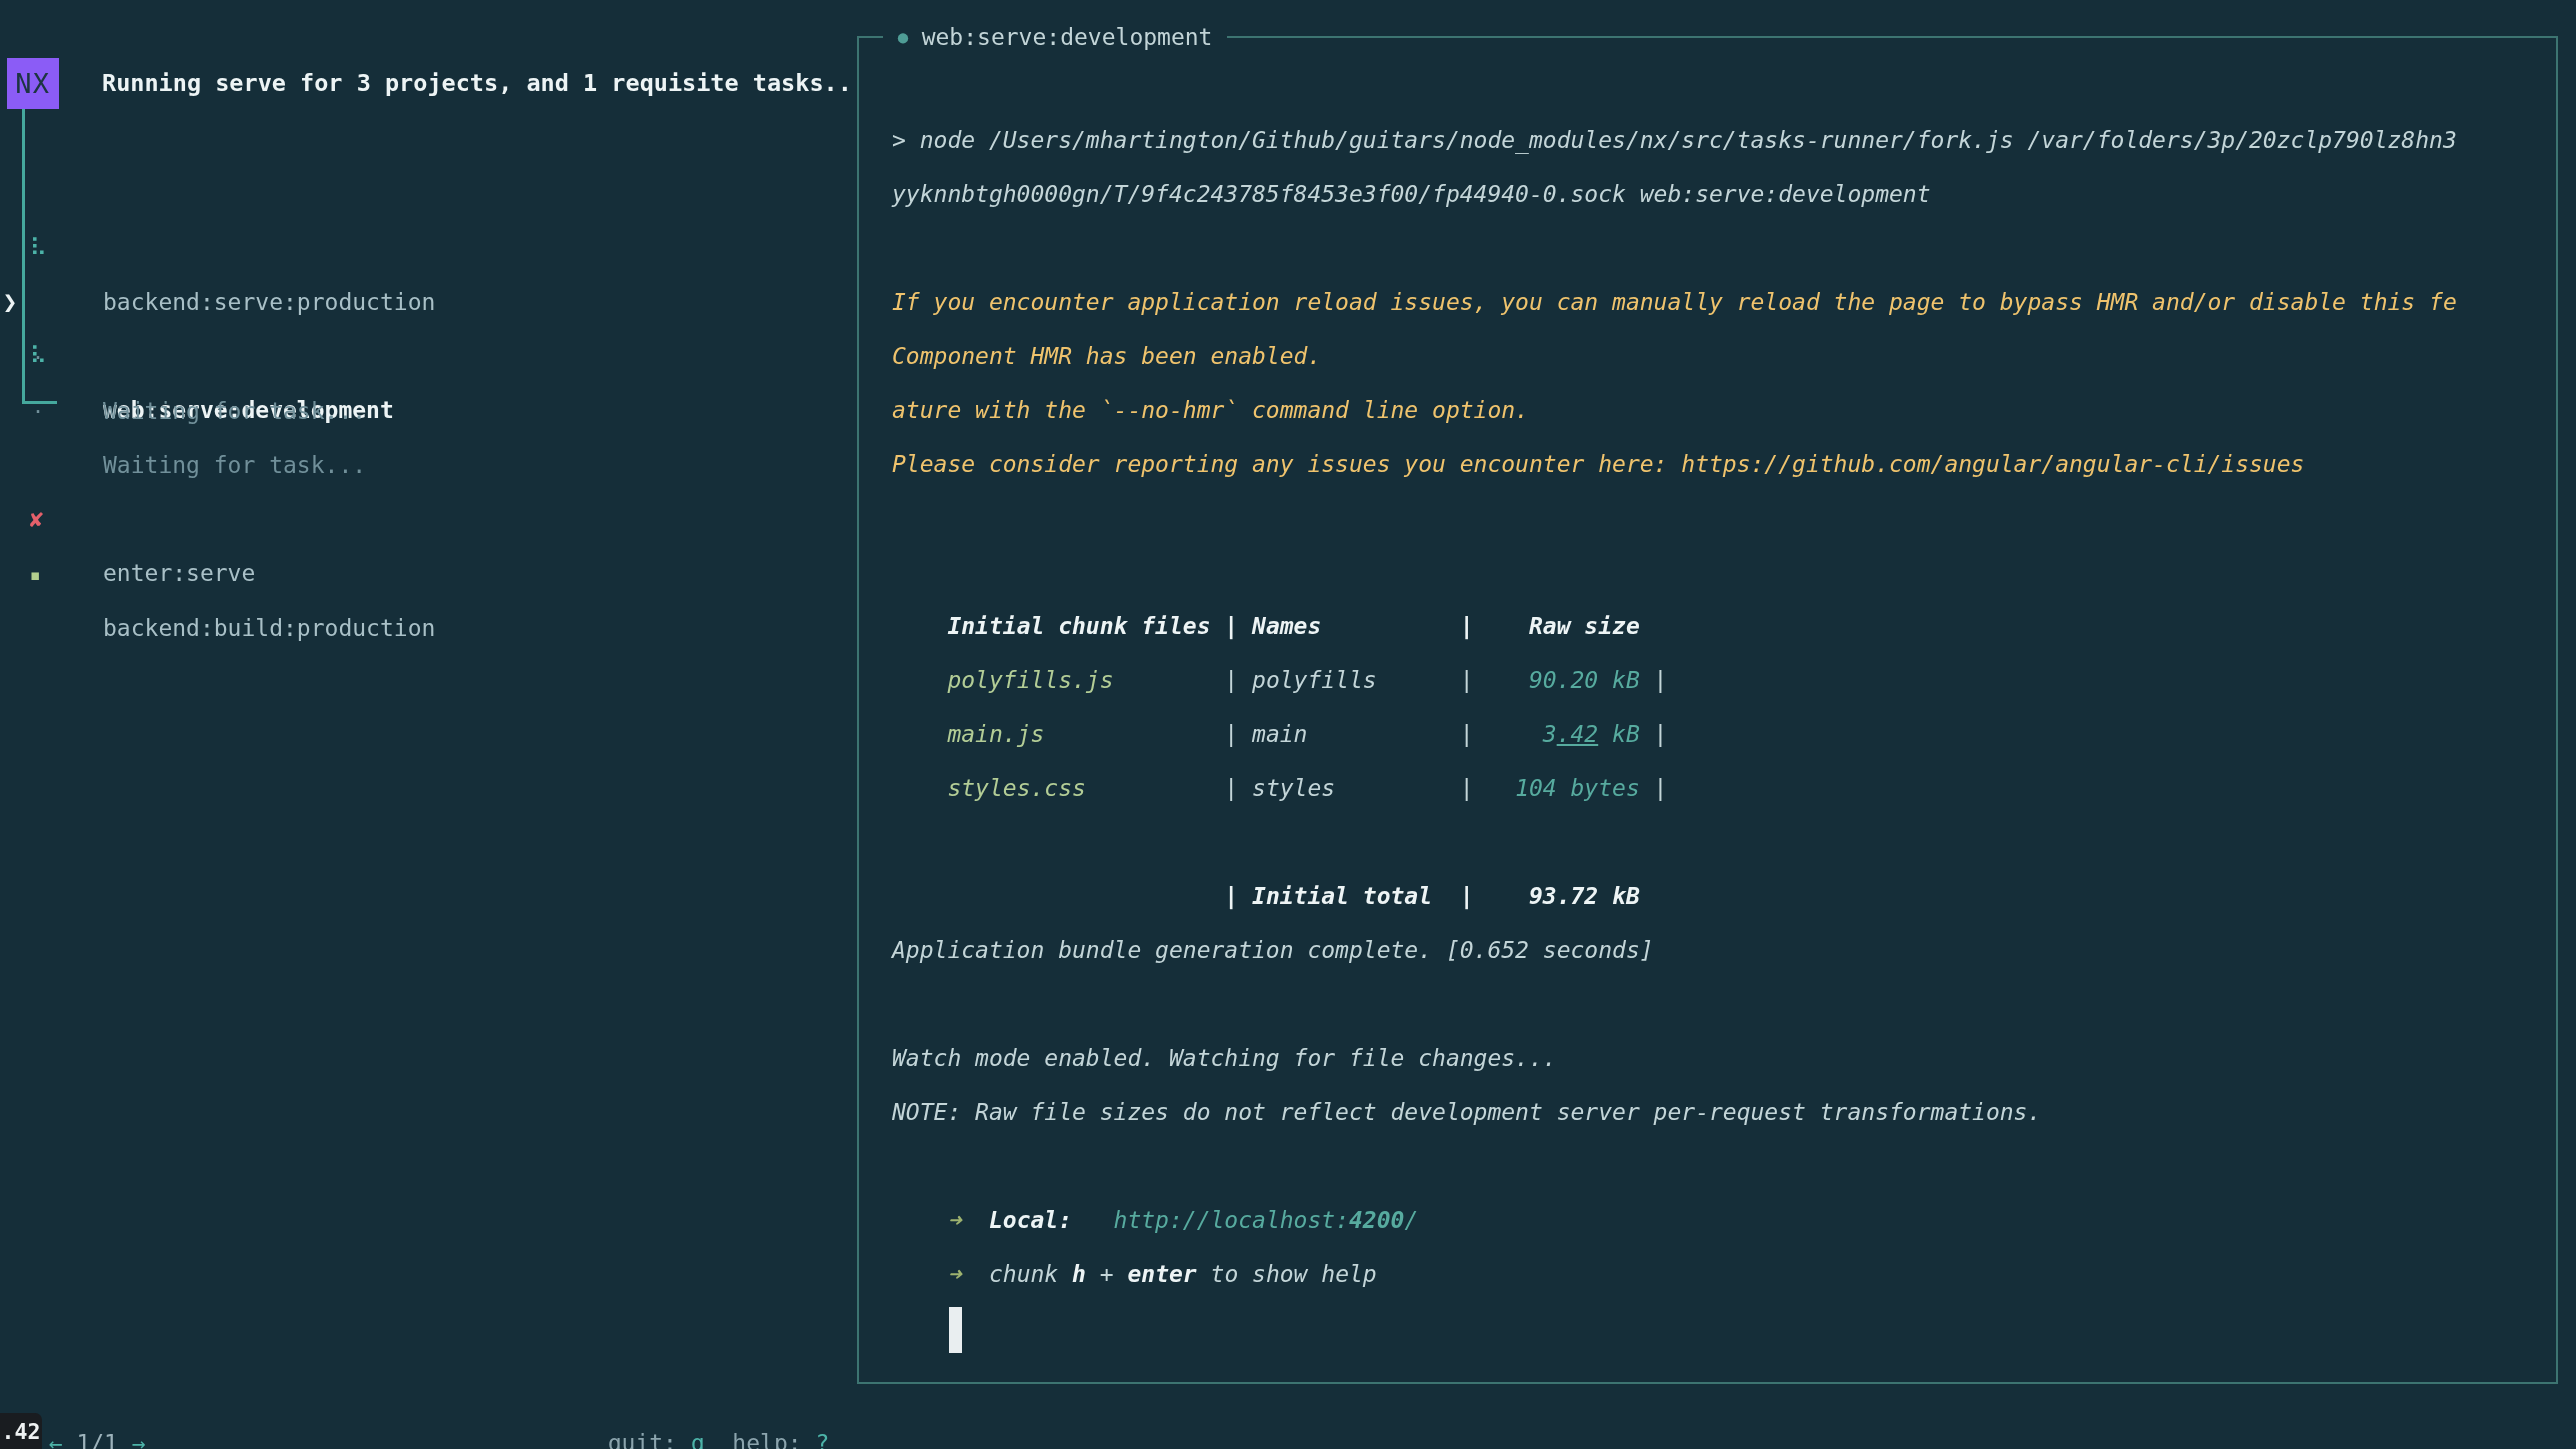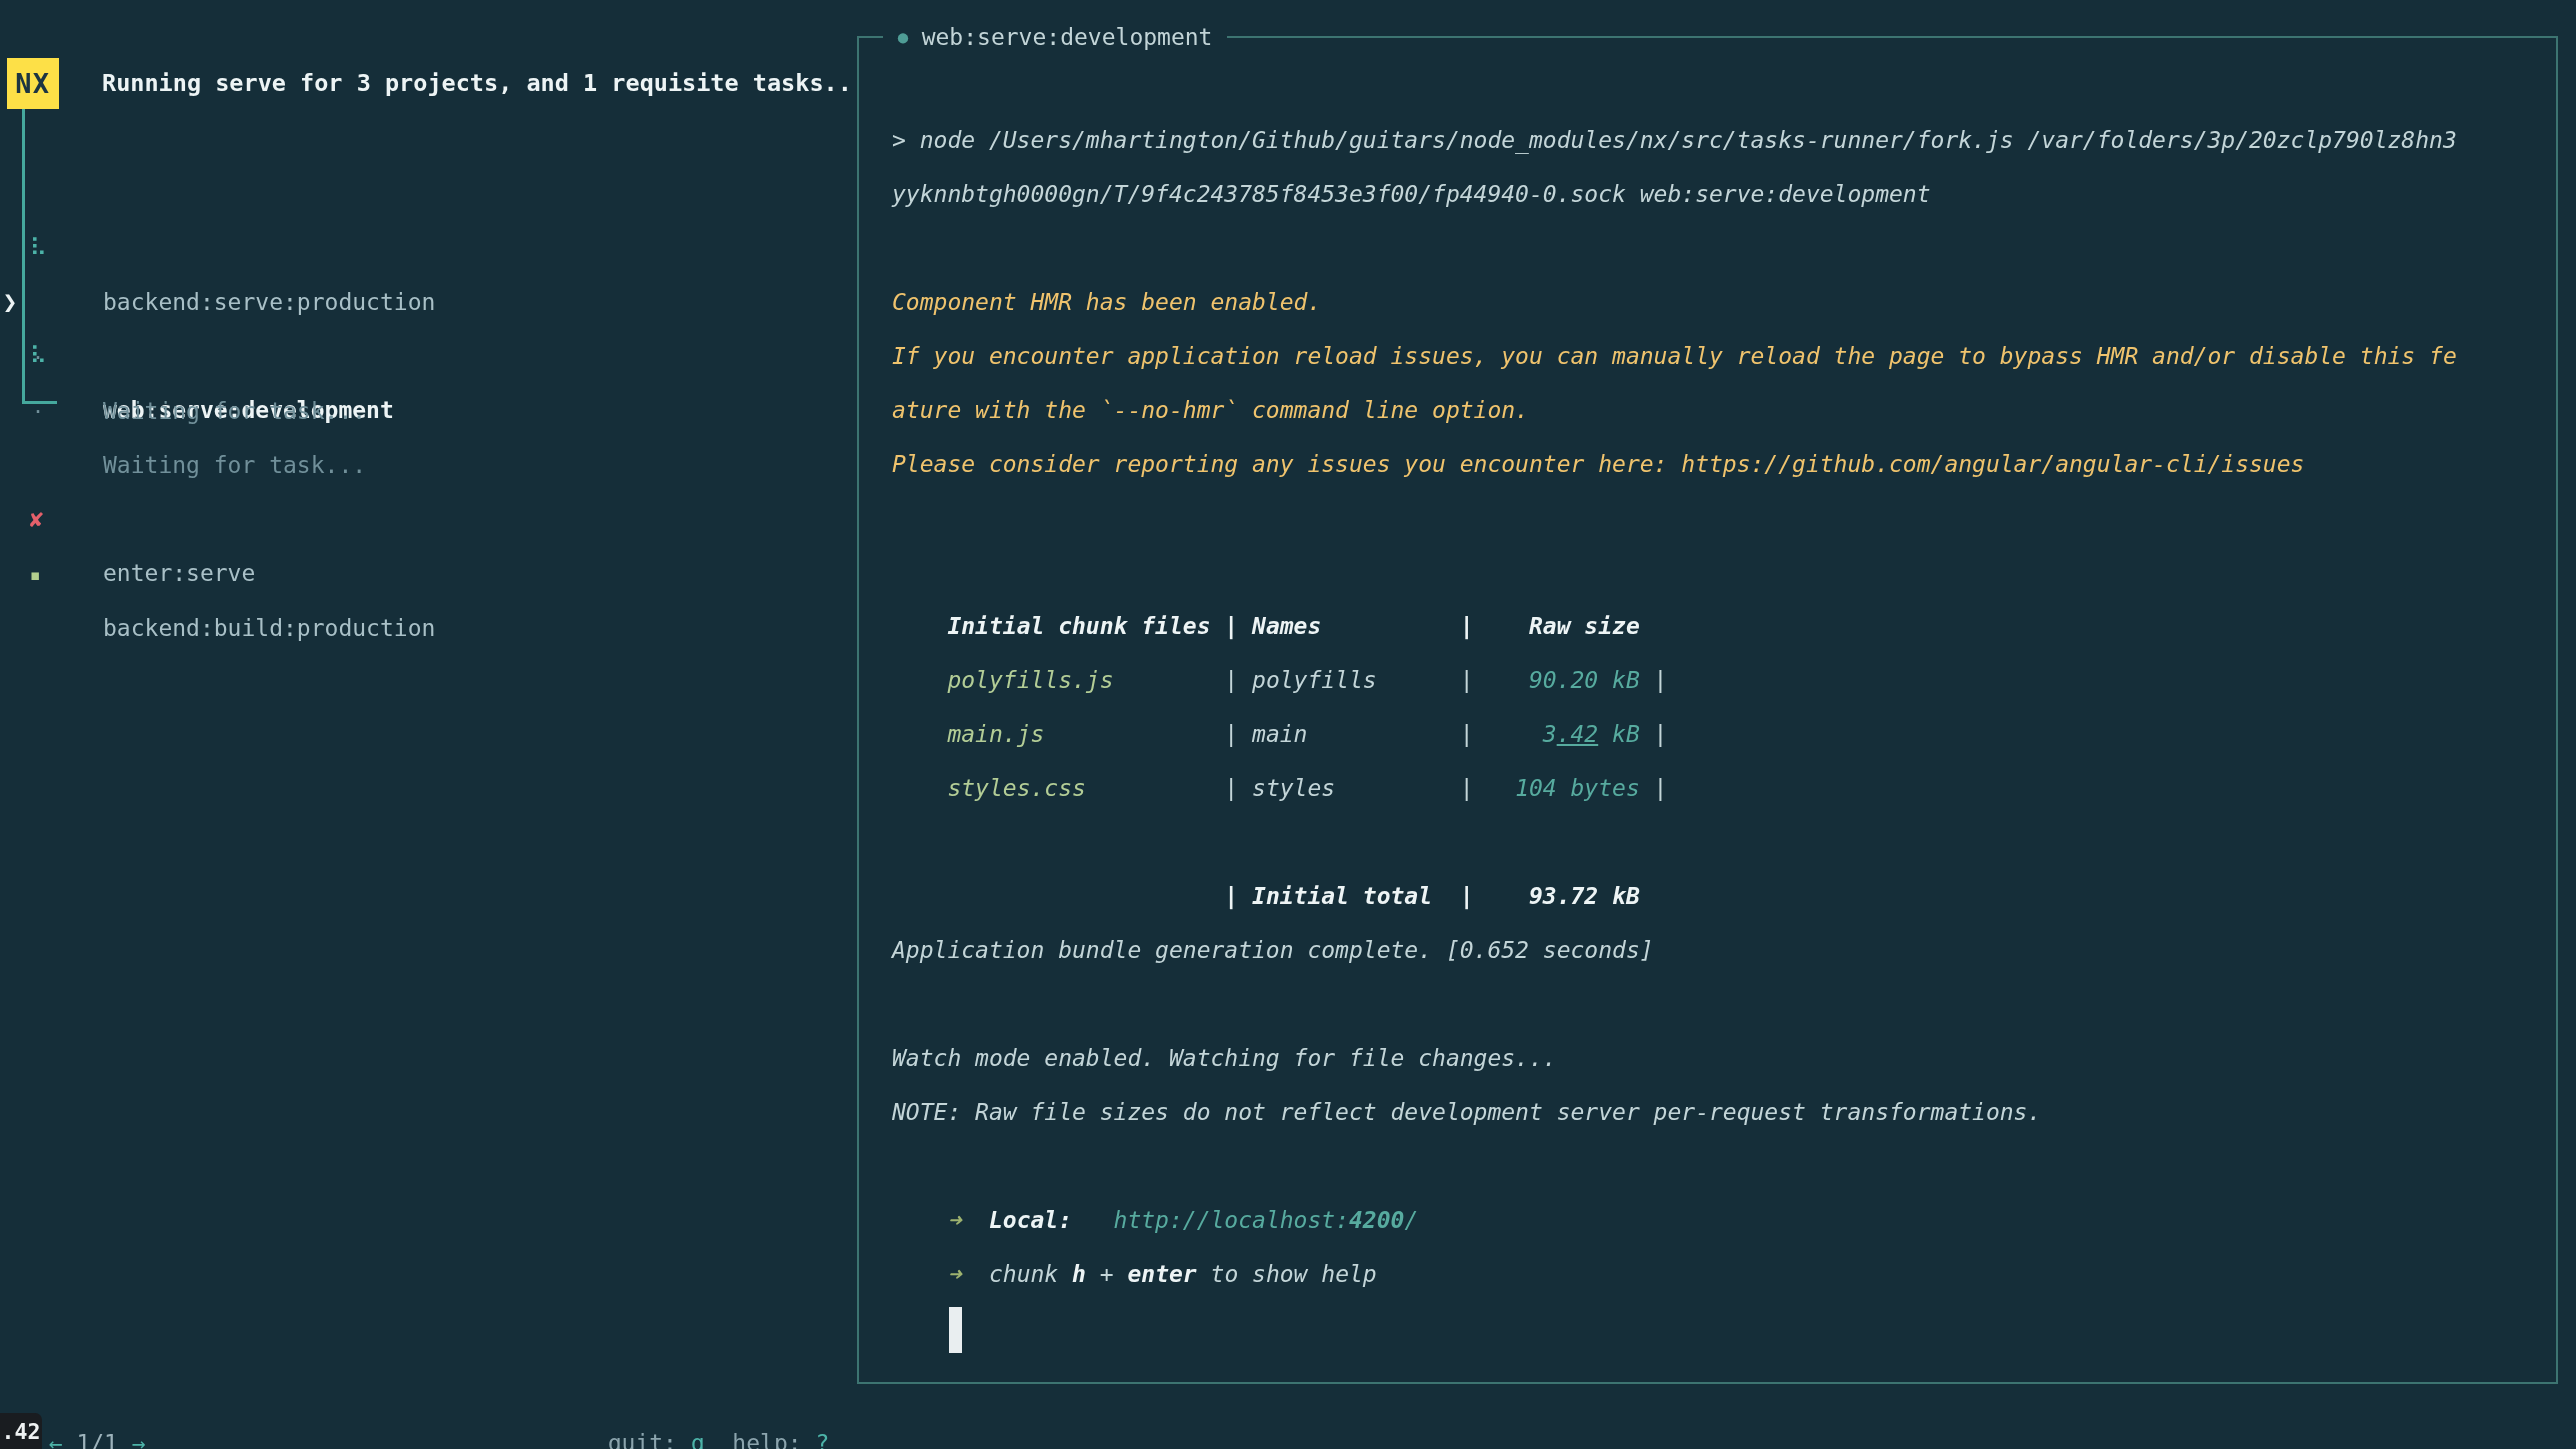--- a/index.html
+++ b/index.html
@@ -8,22 +8,22 @@
     background:#152e39;
     font-family:"DejaVu Sans Mono","Liberation Mono",monospace;
     font-size:23px;
     color:#c3d5d8;
   }
   .abs { position:absolute; }
 
   
   .nx-badge {
     left:6.7px; top:58px; width:52px; height:51px;
-    background:#fde047; color:#1d3542;
-    font-weight:bold; font-size:27px;
+    background:#8b5cf6; color:#1d3542;
+    font-weight:normal; font-size:27px;
     display:flex; align-items:center; justify-content:center;
     letter-spacing:1.3px;
   }
   .app-title {
     left:102px; top:58px; height:51px; line-height:51px;
     font-weight:bold; color:#edf4f5; font-size:23.5px; white-space:pre;
   }
   .tree-line { left:22px; top:109px; width:2.7px; height:294px; background:#45a89d; }
   .tree-foot { left:22px; top:401px; width:35px; height:2.7px; background:#45a89d; }
 
@@ -145,22 +145,22 @@
 
 <div class="abs panel-title">
   <span class="dot">●</span>
   <span class="txt">web:serve:development</span>
 </div>
 
 <div class="abs panel-content">
   <div class="line cmd">&gt; node /Users/mhartington/Github/guitars/node_modules/nx/src/tasks-runner/fork.js /var/folders/3p/20zclp790lz8hn3</div>
   <div class="line cmd">yyknnbtgh0000gn/T/9f4c243785f8453e3f00/fp44940-0.sock web:serve:development</div>
   <div class="line"></div>
+  <div class="line warn">If you encounter application reload issues, you can manually reload the page to bypass HMR and/or disable this fe</div>
   <div class="line warn">Component HMR has been enabled.</div>
-  <div class="line warn">If you encounter application reload issues, you can manually reload the page to bypass HMR and/or disable this fe</div>
   <div class="line warn">ature with the `--no-hmr` command line option.</div>
   <div class="line warn">Please consider reporting any issues you encounter here: https://github.com/angular/angular-cli/issues</div>
   <div class="line"></div>
 
   <div class="line">
     <span class="c1 b">Initial chunk files</span><span class="b">|</span><span class="c2 b">Names</span><span class="b">|</span><span class="c3 b">Raw size</span>
   </div>
 
   <div class="line">
     <span class="c1 sage">polyfills.js</span><span>|</span><span class="c2">polyfills</span><span>|</span><span class="c3 size"><span>90.20 kB</span><span class="und"></span><span></span></span><span class="endpipe">|</span>

